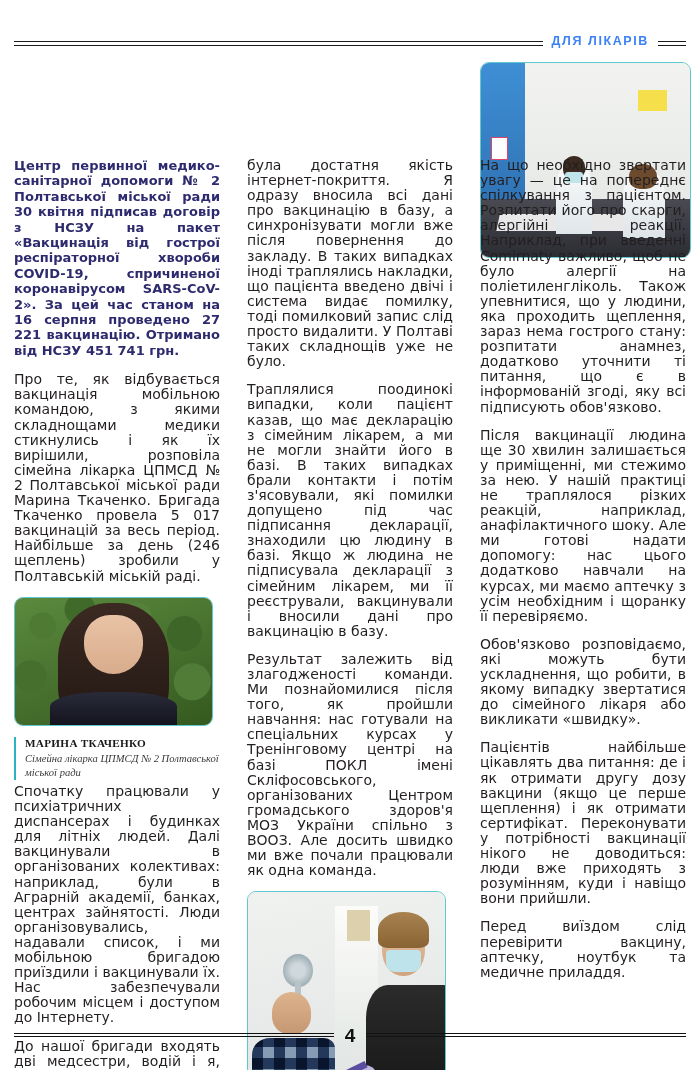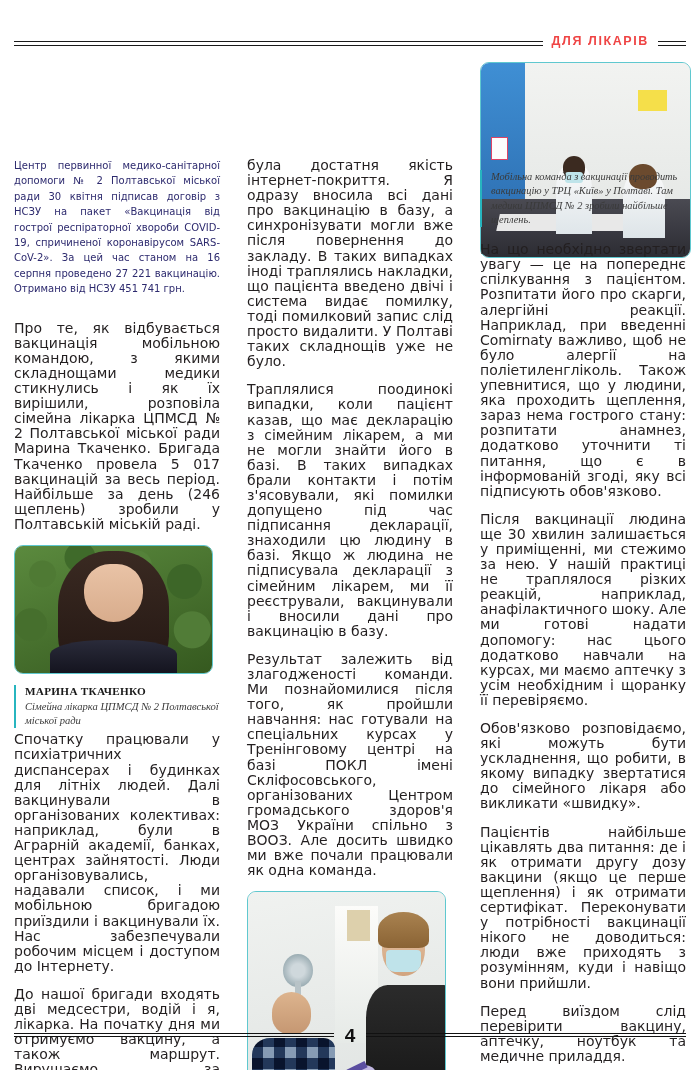--- a/index.html
+++ b/index.html
@@ -35,21 +35,21 @@
     top: 17px;
     height: 5px;
     border-top: 1px solid #1a1a1a;
     border-bottom: 1px solid #1a1a1a;
   }
   .kicker {
     position: relative;
     z-index: 2;
     background: #ffffff;
     padding: 0 9px 0 9px;
-    color: #ef4444;
+    color: #3b82f6;
     font-size: 12.5px;
     font-weight: bold;
     letter-spacing: 1.6px;
     margin-right: 28px;
     font-family: "Liberation Sans", sans-serif;
   }
 
   
   .headline-wrap {
     width: 455px;
@@ -88,26 +88,26 @@
     font-family: "DejaVu Sans", sans-serif;
     font-size: 14px;
     line-height: 15.1px;
     color: #231f20;
     text-align: justify;
     margin-bottom: 13px;
     hyphens: manual;
   }
   p.lead {
     font-family: "DejaVu Sans", sans-serif;
-    font-size: 10px;
+    font-size: 13px;
     line-height: 15.4px;
-    font-weight: normal;
+    font-weight: bold;
     color: #2d2a6e;
     text-align: justify;
-    margin-bottom: 24px;
+    margin-bottom: 14px;
   }
 
   
   .photo {
     border-radius: 9px;
     border: 1.5px solid #5fc8cf;
     overflow: hidden;
     position: relative;
     background: #dfe7ea;
   }
@@ -334,21 +334,20 @@
           <div class="bp-mask"></div>
           <div class="bp-scrub"></div>
           <div class="bp-glove1"></div>
           <div class="bp-syr"></div>
           <div class="bp-glove2"></div>
         </div>
       </div>
     </div>
 
     <div class="col col3">
-      <div class="caption-photo">Мобільна команда з вакцинації проводить вакцинацію у ТРЦ «Київ» у Полтаві. Там медики ЦПМСД № 2 зробили найбільше щеплень.</div>
       <p class="body">На що необхідно звертати увагу — це на попереднє спілкування з пацієнтом. Розпитати його про скарги, алергійні реакції. Наприклад, при введенні Comirnaty важливо, щоб не було алергії на поліетиленгліколь. Також упевнитися, що у людини, яка проходить щеплення, зараз нема гострого стану: розпитати анамнез, додатково уточнити ті питання, що є в інформованій згоді, яку всі підписують обов'язково.</p>
       <p class="body">Після вакцинації людина ще 30 хвилин залишається у приміщенні, ми стежимо за нею. У нашій практиці не траплялося різких реакцій, наприклад, анафілактичного шоку. Але ми готові надати допомогу: нас цього додатково навчали на курсах, ми маємо аптечку з усім необхідним і щоранку її перевіряємо.</p>
       <p class="body">Обов'язково розповідаємо, які можуть бути ускладнення, що робити, в якому випадку звертатися до сімейного лікаря або викликати «швидку».</p>
       <p class="body">Пацієнтів найбільше цікавлять два питання: де і як отримати другу дозу вакцини (якщо це перше щеплення) і як отримати сертифікат. Переконувати у потрібності вакцинації нікого не доводиться: люди вже приходять з розумінням, куди і навіщо вони прийшли.</p>
       <p class="body">Перед виїздом слід перевірити вакцину, аптечку, ноутбук та медичне приладдя.</p>
     </div>
 
   </div>
 
   <div class="footer">

